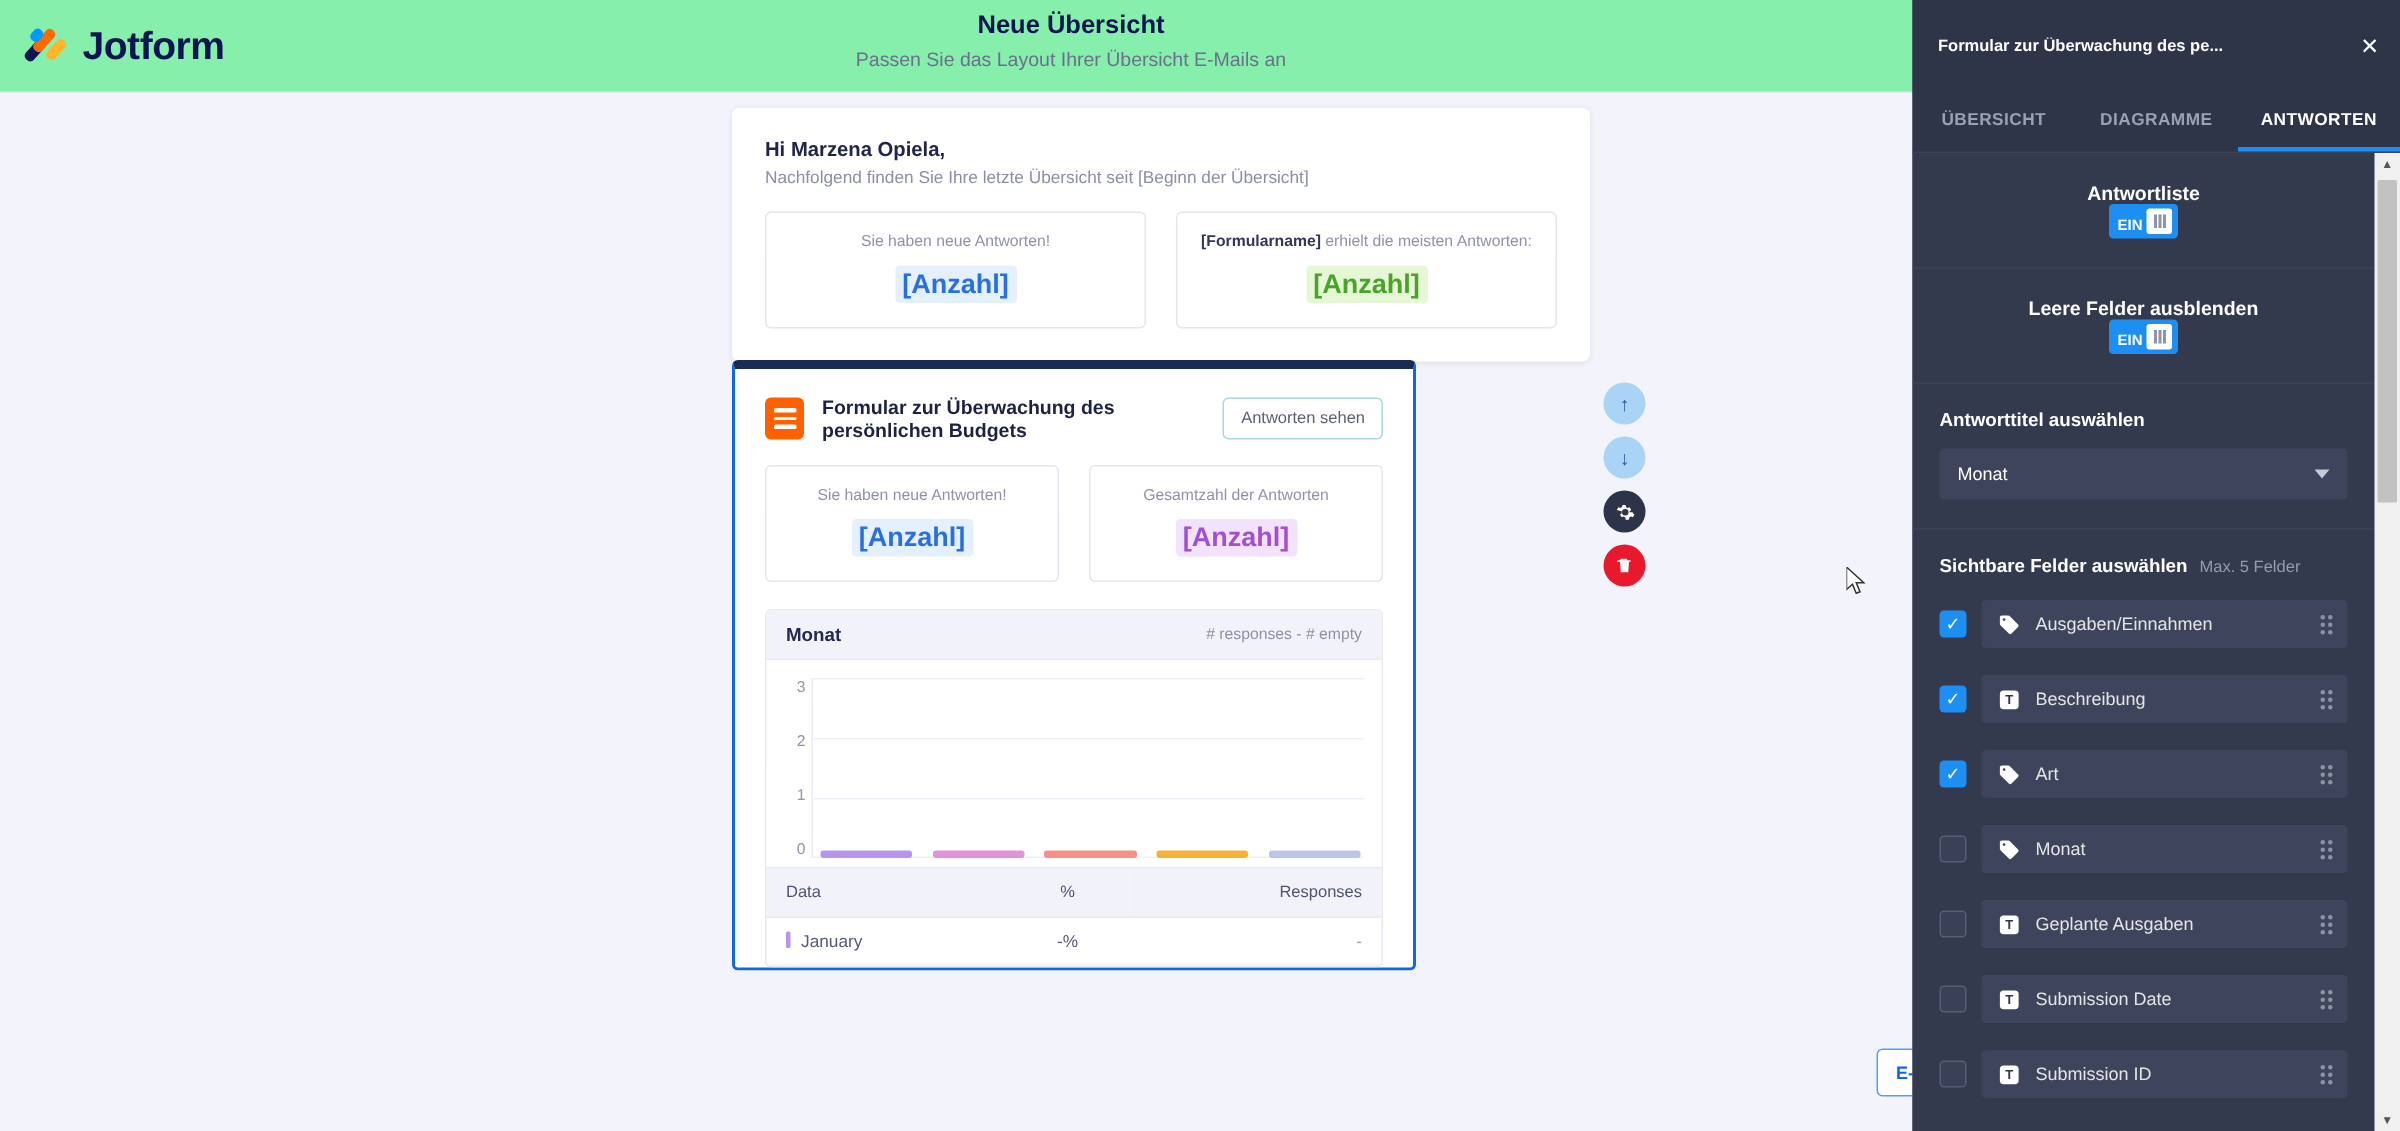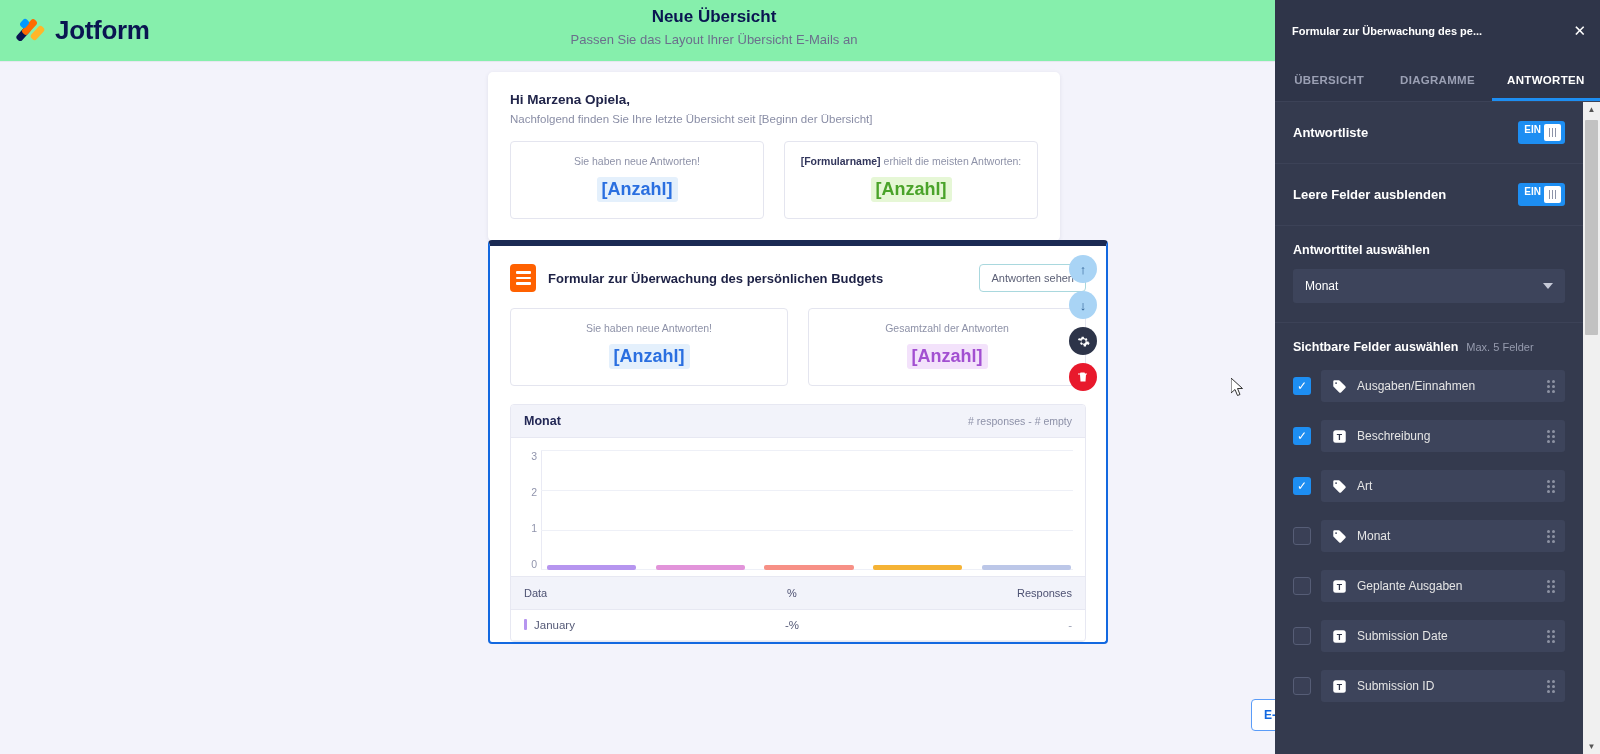--- a/index.html
+++ b/index.html
@@ -83,21 +83,21 @@
   .stat-val {
     display: inline-block; margin-top: 10px;
     font-size: 18px; font-weight: 700; padding: 2px 5px; border-radius: 3px;
   }
   .v-blue  { color: #2a6fe0; background: #e4f0fc; }
   .v-green { color: #4aa32a; background: #e6f7d6; }
   .v-purple{ color: #a24fd1; background: #f3e2fb; }
 
   
   .widget-card {
-    position: absolute; left: 488px; top: 178px; width: 620px;
+    position: absolute; left: 488px; top: 178px; width: 456px;
     background: #fff; border-radius: 4px;
     border: 2px solid #1268e0; border-top: 6px solid #1b2a54;
     overflow: hidden;
   }
   .widget-inner { padding: 18px 20px 0 20px; }
   .w-head { display: flex; align-items: center; gap: 12px; }
   .form-icon {
     width: 26px; height: 28px; background: #ff6100; border-radius: 4px;
     display: flex; flex-direction: column; justify-content: center;
     align-items: center; gap: 3px;
@@ -200,25 +200,25 @@
     flex: 1; display: flex; align-items: center; justify-content: center;
     font-size: 11.5px; color: #9ba0b4; letter-spacing: .3px; cursor: pointer;
     border-bottom: 3px solid transparent; font-weight: 700;
   }
   .sb-tab.active { color: #fff; border-bottom-color: #1d8ef2; }
   .sb-body { flex: 1; overflow: hidden; position: relative; background: #343a4e; }
   .sb-scroll { position: absolute; inset: 0 17px 0 0; overflow: hidden; }
 
   .sb-row {
     display: flex; align-items: center; justify-content: space-between;
-    padding: 19px 18px; border-bottom: 1px solid #3c4257;
+    padding: 19px 18px; border-bottom: 1px solid #3c4257; flex-direction: column;
   }
   .sb-row-label { font-size: 13px; font-weight: 700; }
   .toggle {
-    display: flex; align-items: flex-start; gap: 3px; background: #1d8ef2;
+    display: flex; align-items: flex-end; gap: 3px; background: #1d8ef2;
     border-radius: 3px; padding: 3px 4px 3px 6px; cursor: pointer;
   }
   .toggle .tl { font-size: 10px; font-weight: 700; color: #fff; }
   .toggle .knob {
     width: 17px; height: 17px; background: #fff; border-radius: 2px;
     display: flex; align-items: center; justify-content: center; gap: 1.5px;
   }
   .toggle .knob i { width: 1.5px; height: 9px; background: #8d93a8; display: block; }
 
   .sb-sec { padding: 17px 18px 19px 18px; border-bottom: 1px solid #3c4257; }

